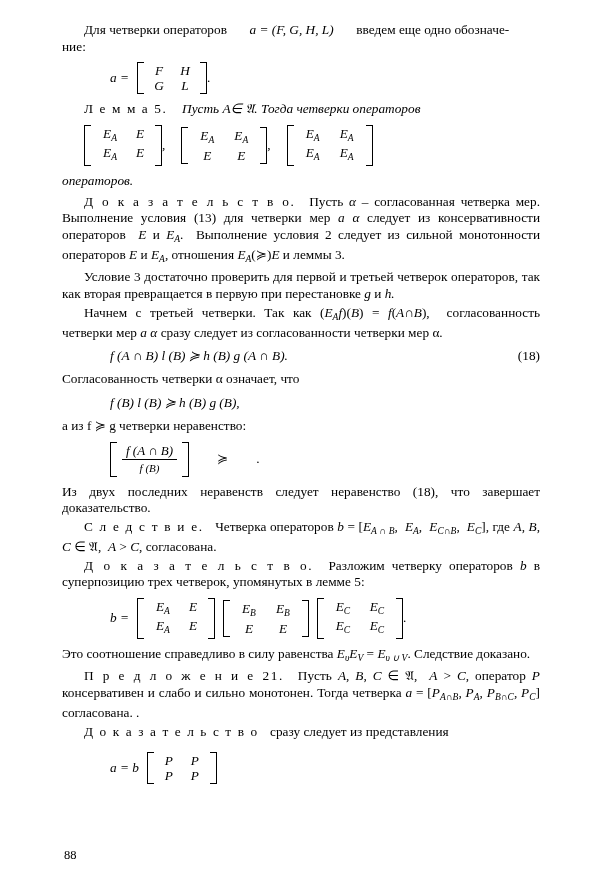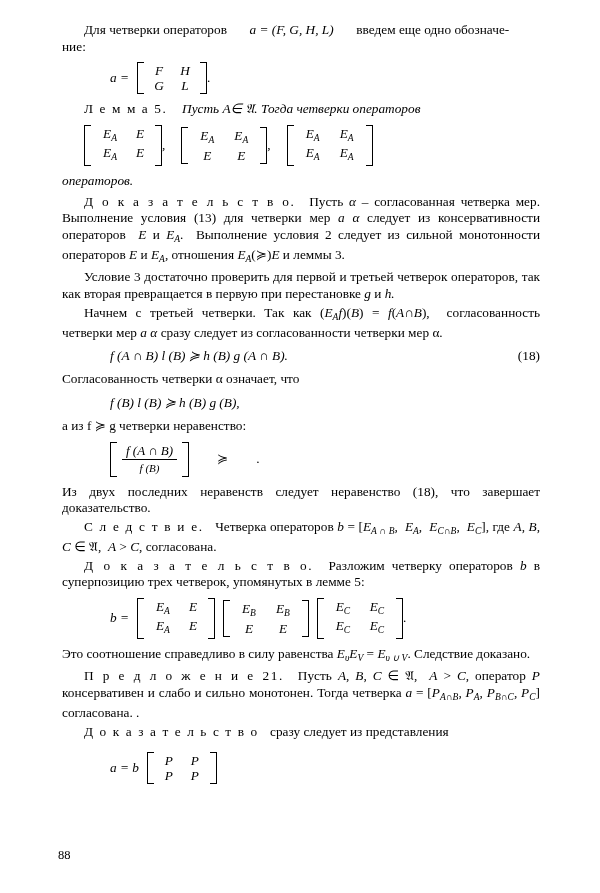--- a/index.html
+++ b/index.html
@@ -120,21 +120,21 @@
     margin-left: auto;
     font-style: normal;
   }
   .mathline .eqnum { font-size: 13.3px; }
   .gap { display: inline-block; width: 16px; }
   .gap-s { display: inline-block; width: 8px; }
   .gap-l { display: inline-block; width: 28px; }
 
   .pagenum {
     position: absolute;
-    left: 58px;
+    left: 64px;
     top: 848px;
     font-size: 12.5px;
     font-family: "Liberation Serif", serif;
   }
 
   sub {
     font-size: 9.5px;
     vertical-align: -0.28em;
     font-style: italic;
   }

